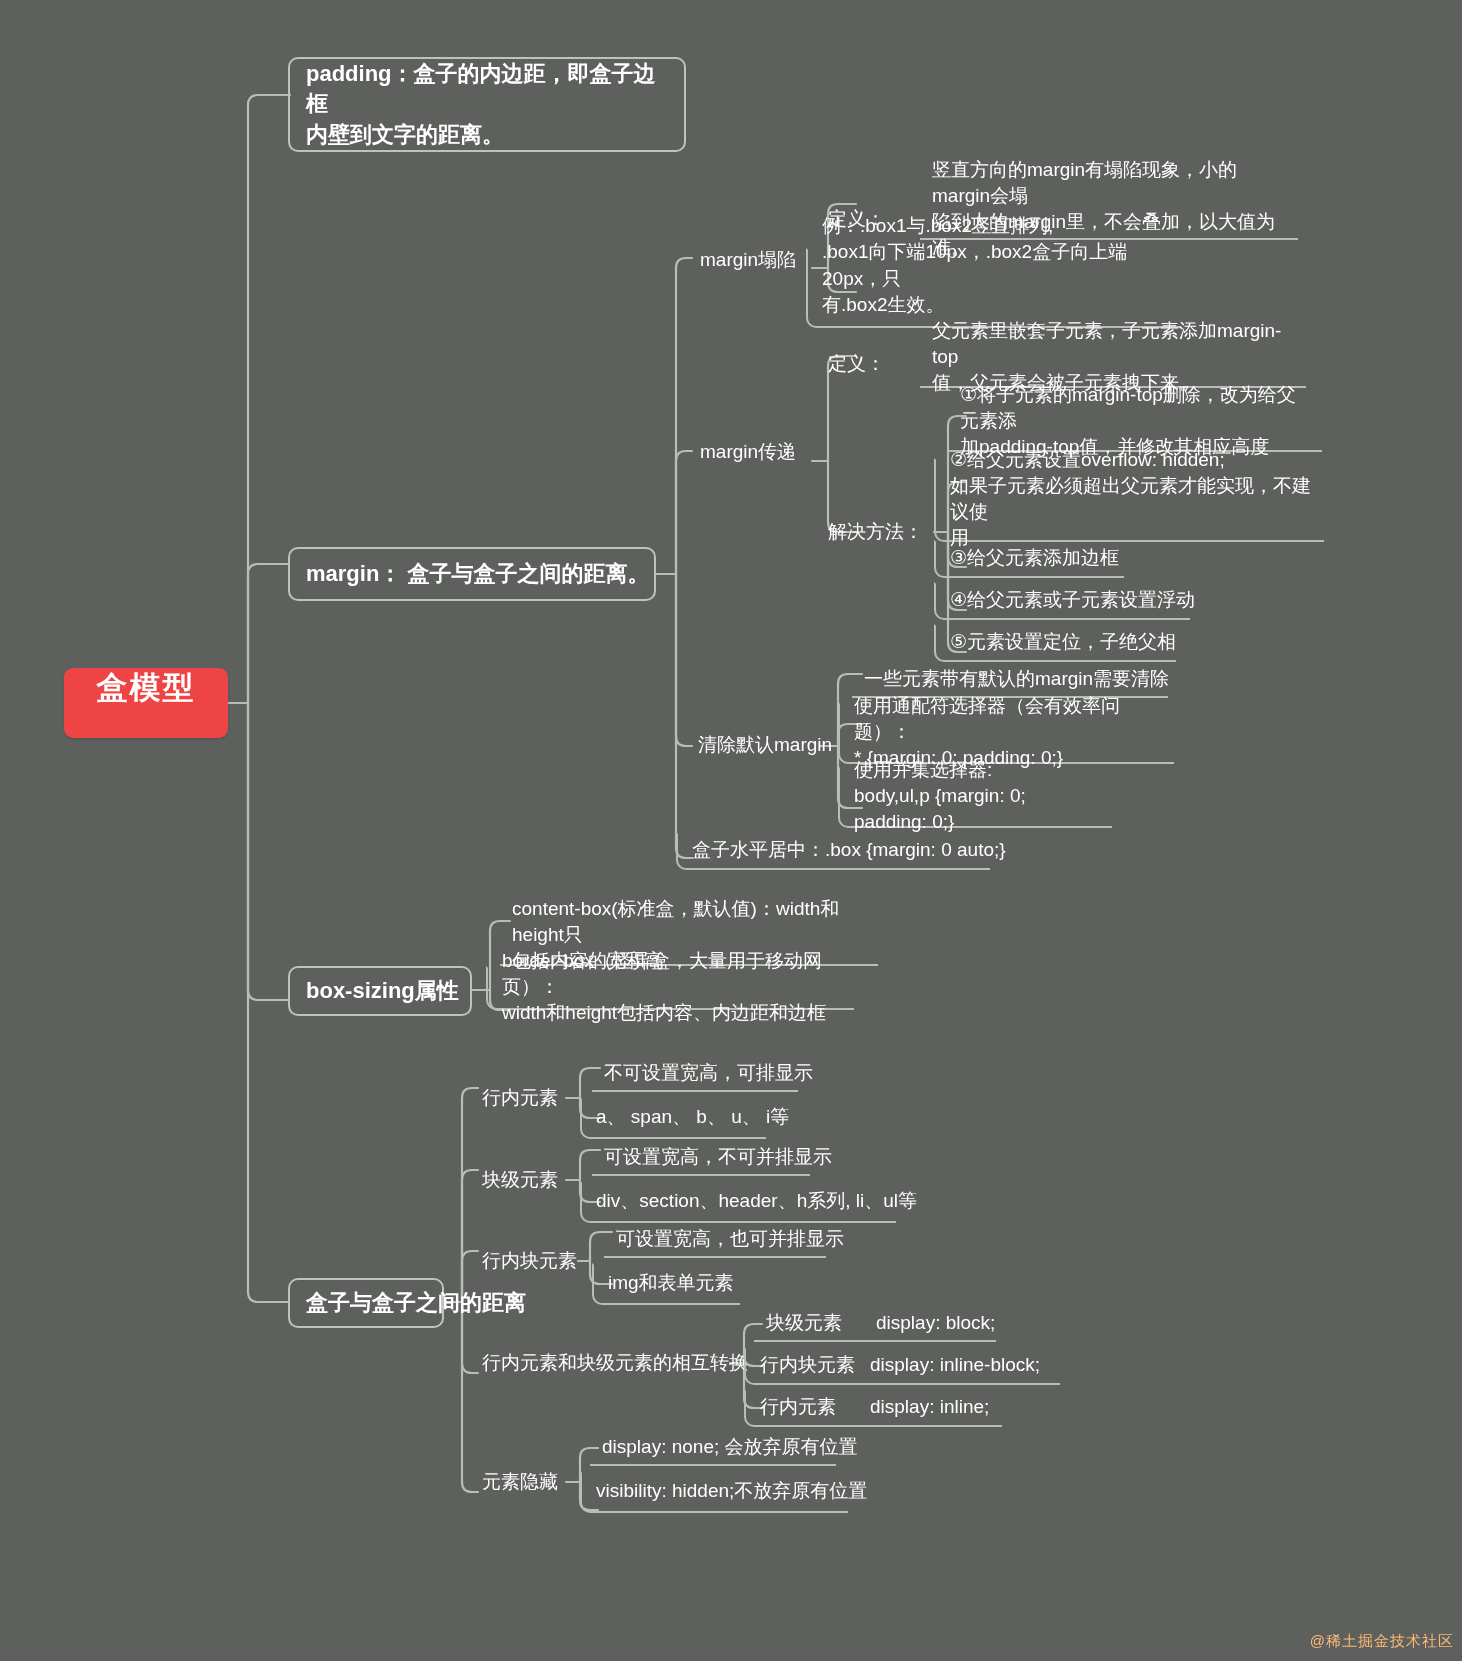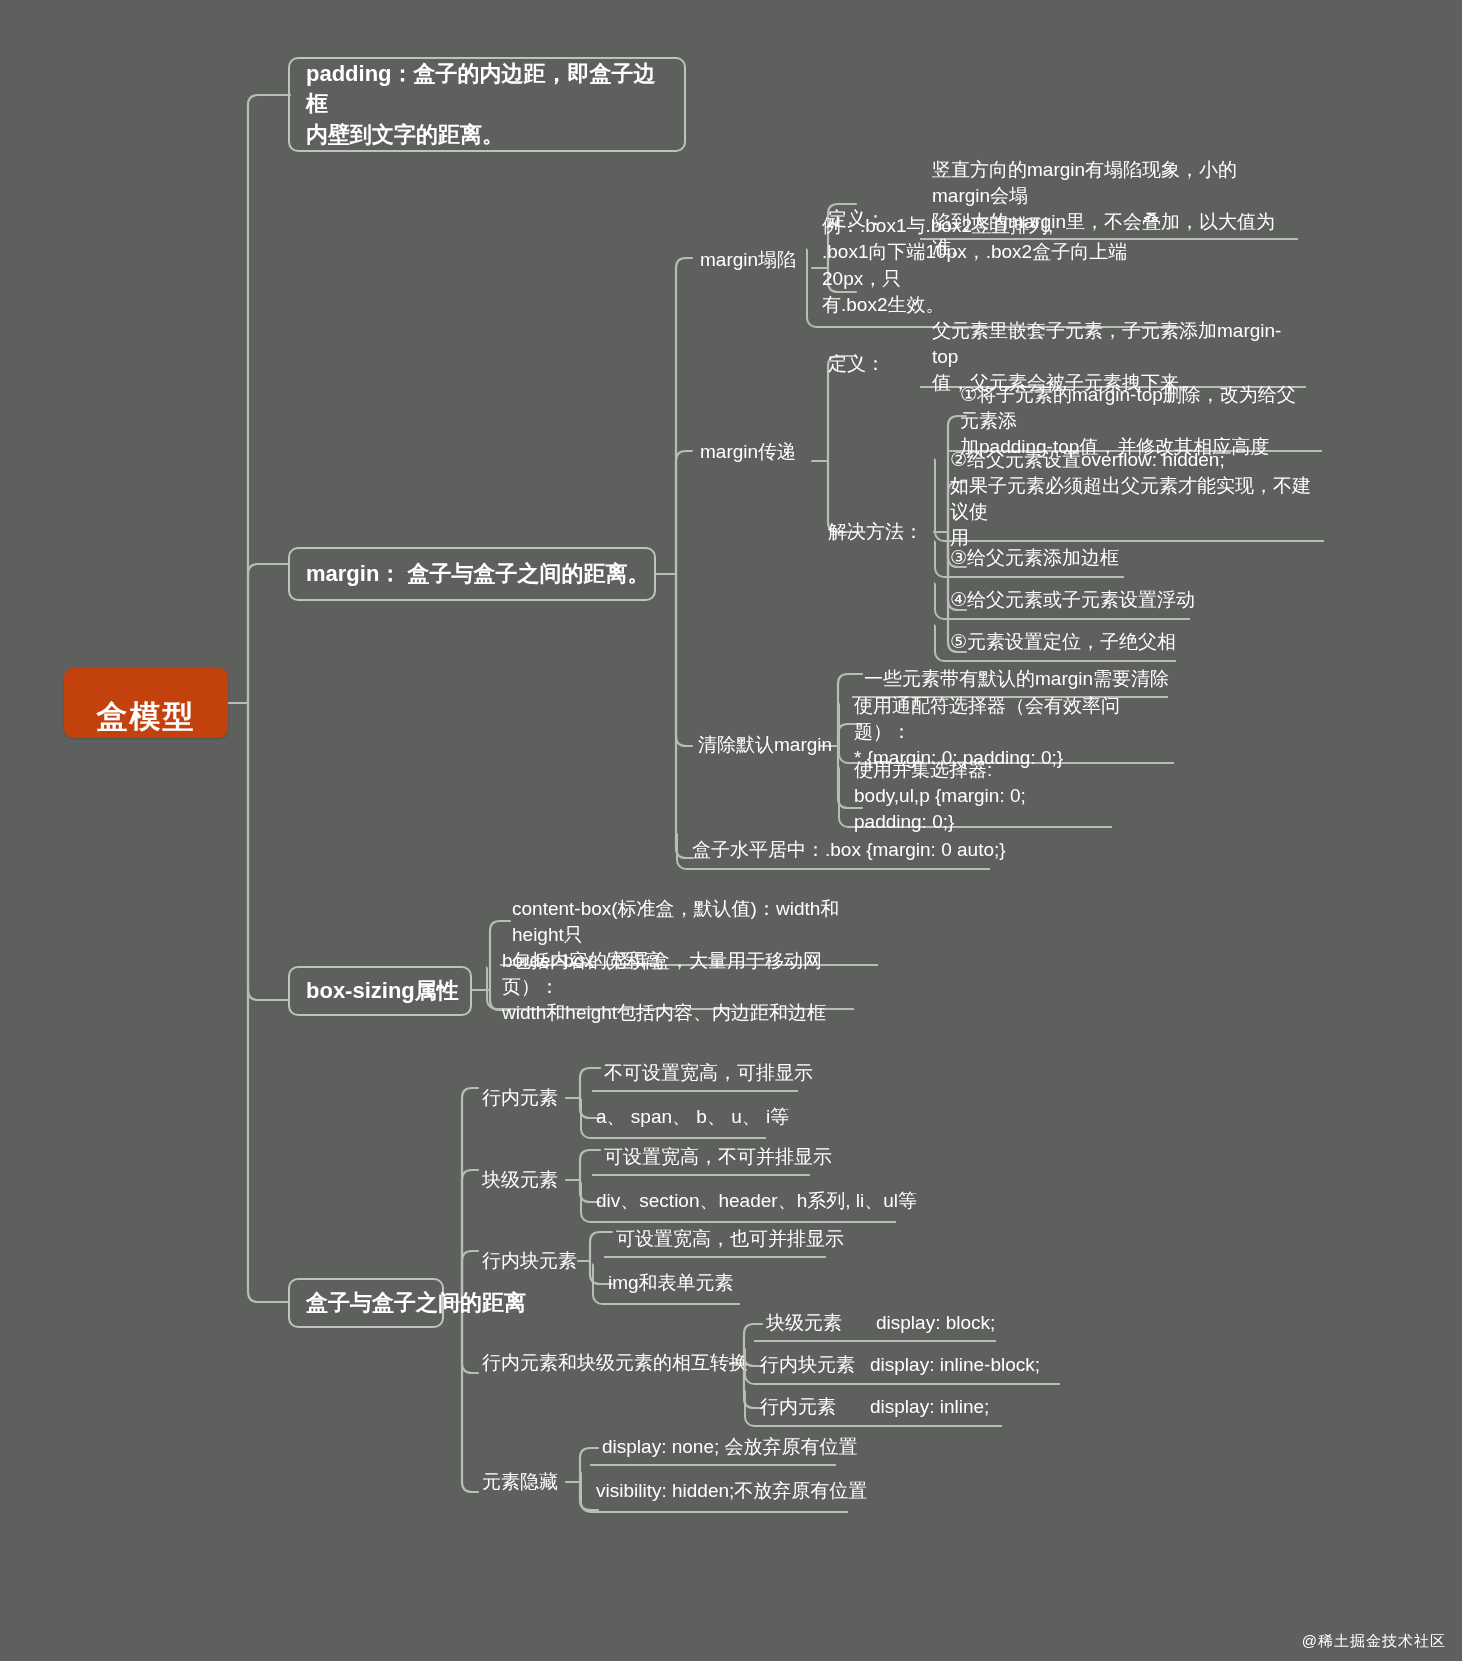--- a/index.html
+++ b/index.html
@@ -34,28 +34,28 @@
     stroke-linecap: round;
   }
   .node {
     position: absolute;
     box-sizing: border-box;
     white-space: pre;
     line-height: 1.32;
   }
   
   .root {
-    background: #c2410c;
+    background: #ef4444;
     border-radius: 9px;
     color: #ffffff;
     font-size: 31px;
     font-weight: bold;
     letter-spacing: 2px;
     display: flex;
-    align-items: flex-end;
+    align-items: flex-start;
     justify-content: center;
     box-shadow: 0 1px 2px rgba(0,0,0,0.18);
   }
   
   .boxed {
     border: 2px solid #bfc3be;
     border-radius: 10px;
     font-size: 22px;
     font-weight: bold;
     display: flex;
@@ -91,24 +91,24 @@
     display: block;
     line-height: 1.38;
   }
   .kv {
     display: flex;
     align-items: center;
   }
   .kv .k { min-width: 110px; }
   .watermark {
     position: absolute;
-    right: 16px;
+    right: 8px;
     bottom: 10px;
     font-size: 15px;
-    color: #ffffff;
+    color: #fdba74;
     letter-spacing: 1px;
   }
 </style>
 </head>
 <body>
 
 <div id="canvas">
 
   <svg class="links" viewBox="0 0 1462 1661">
 

